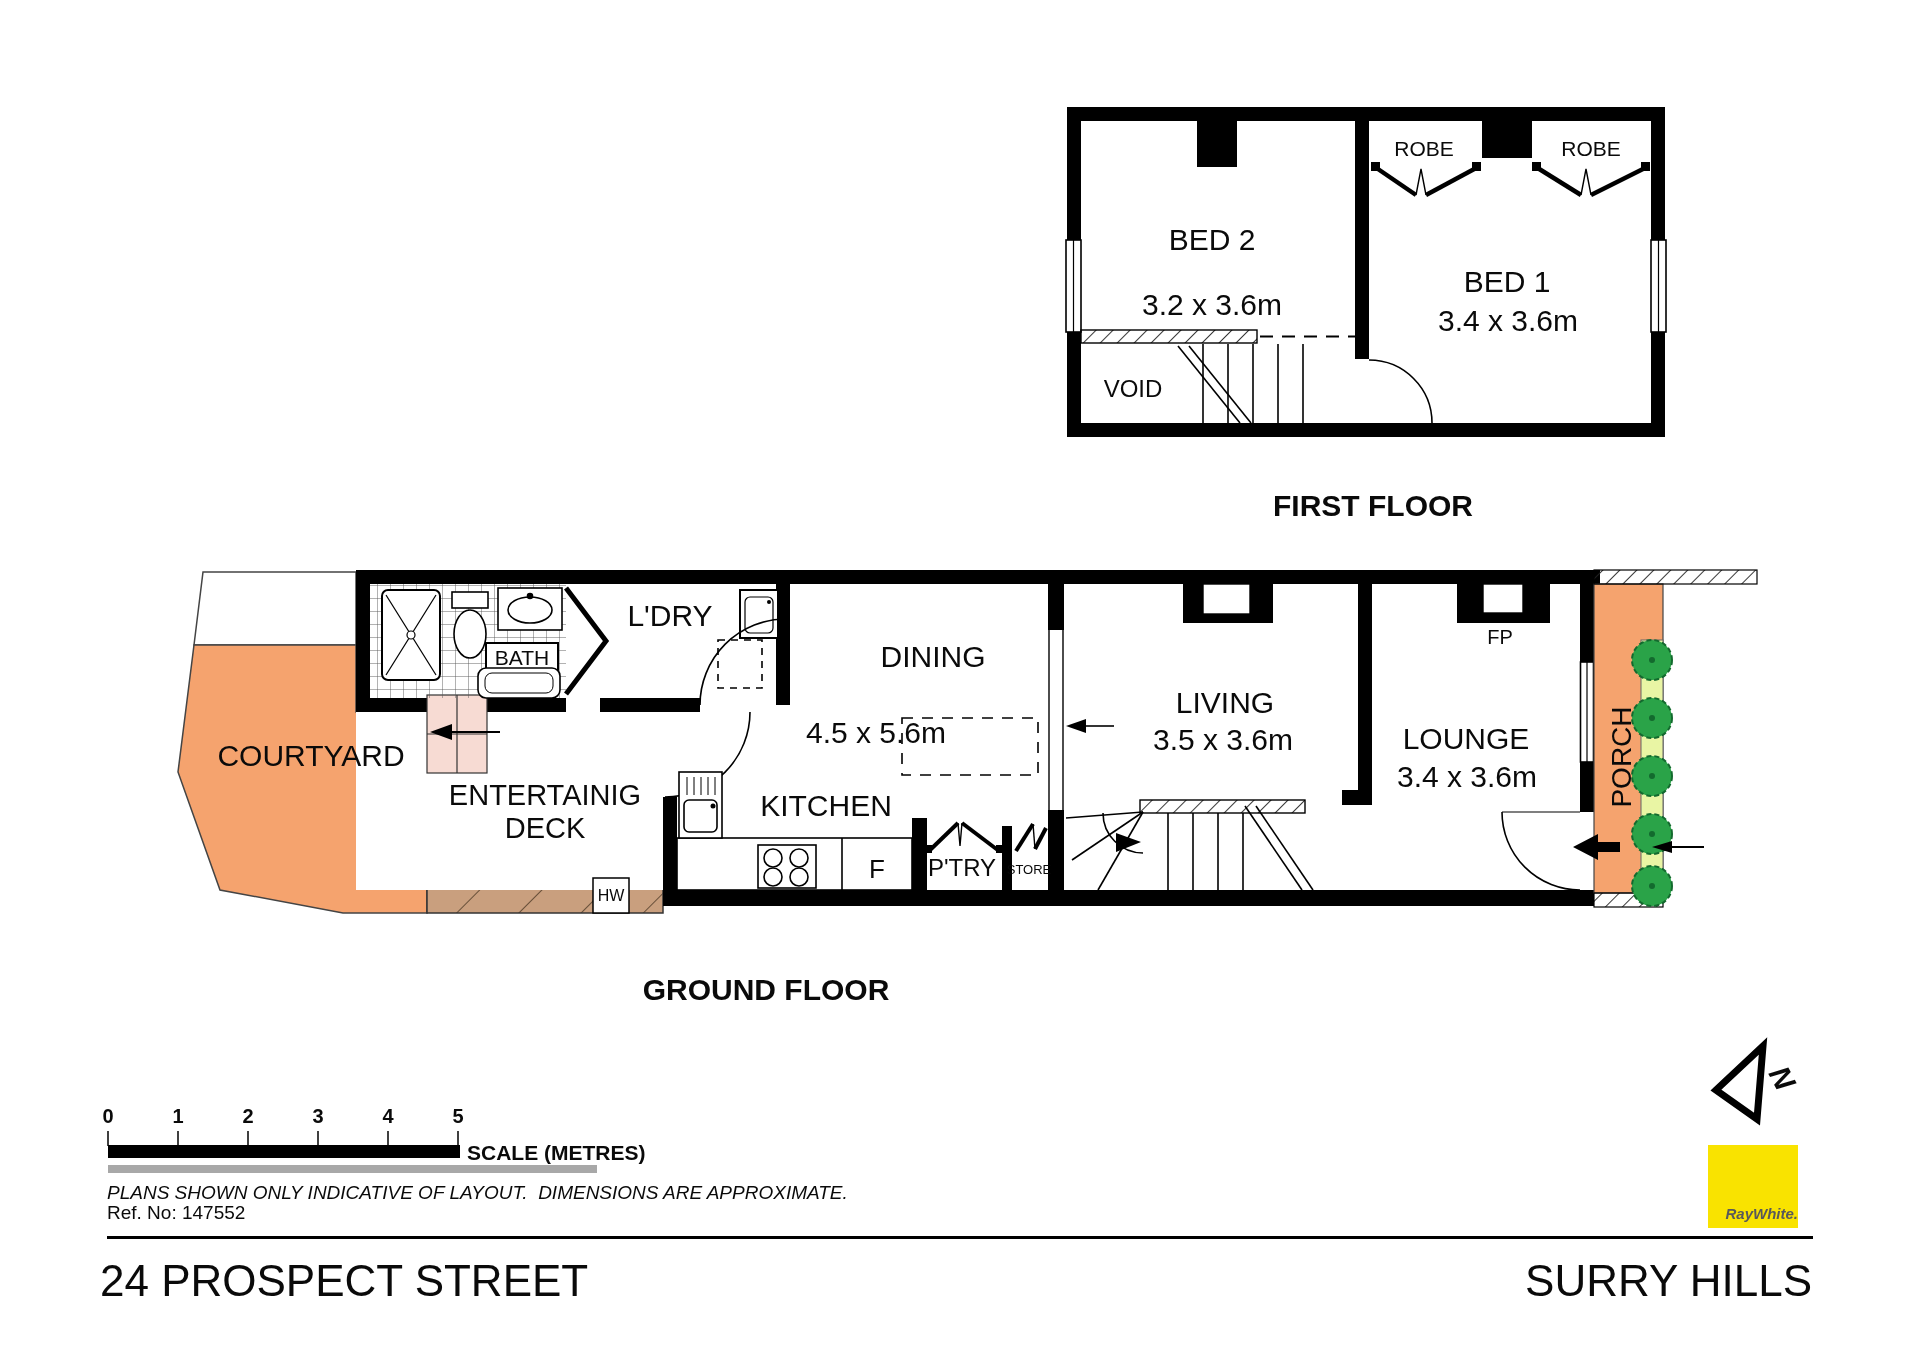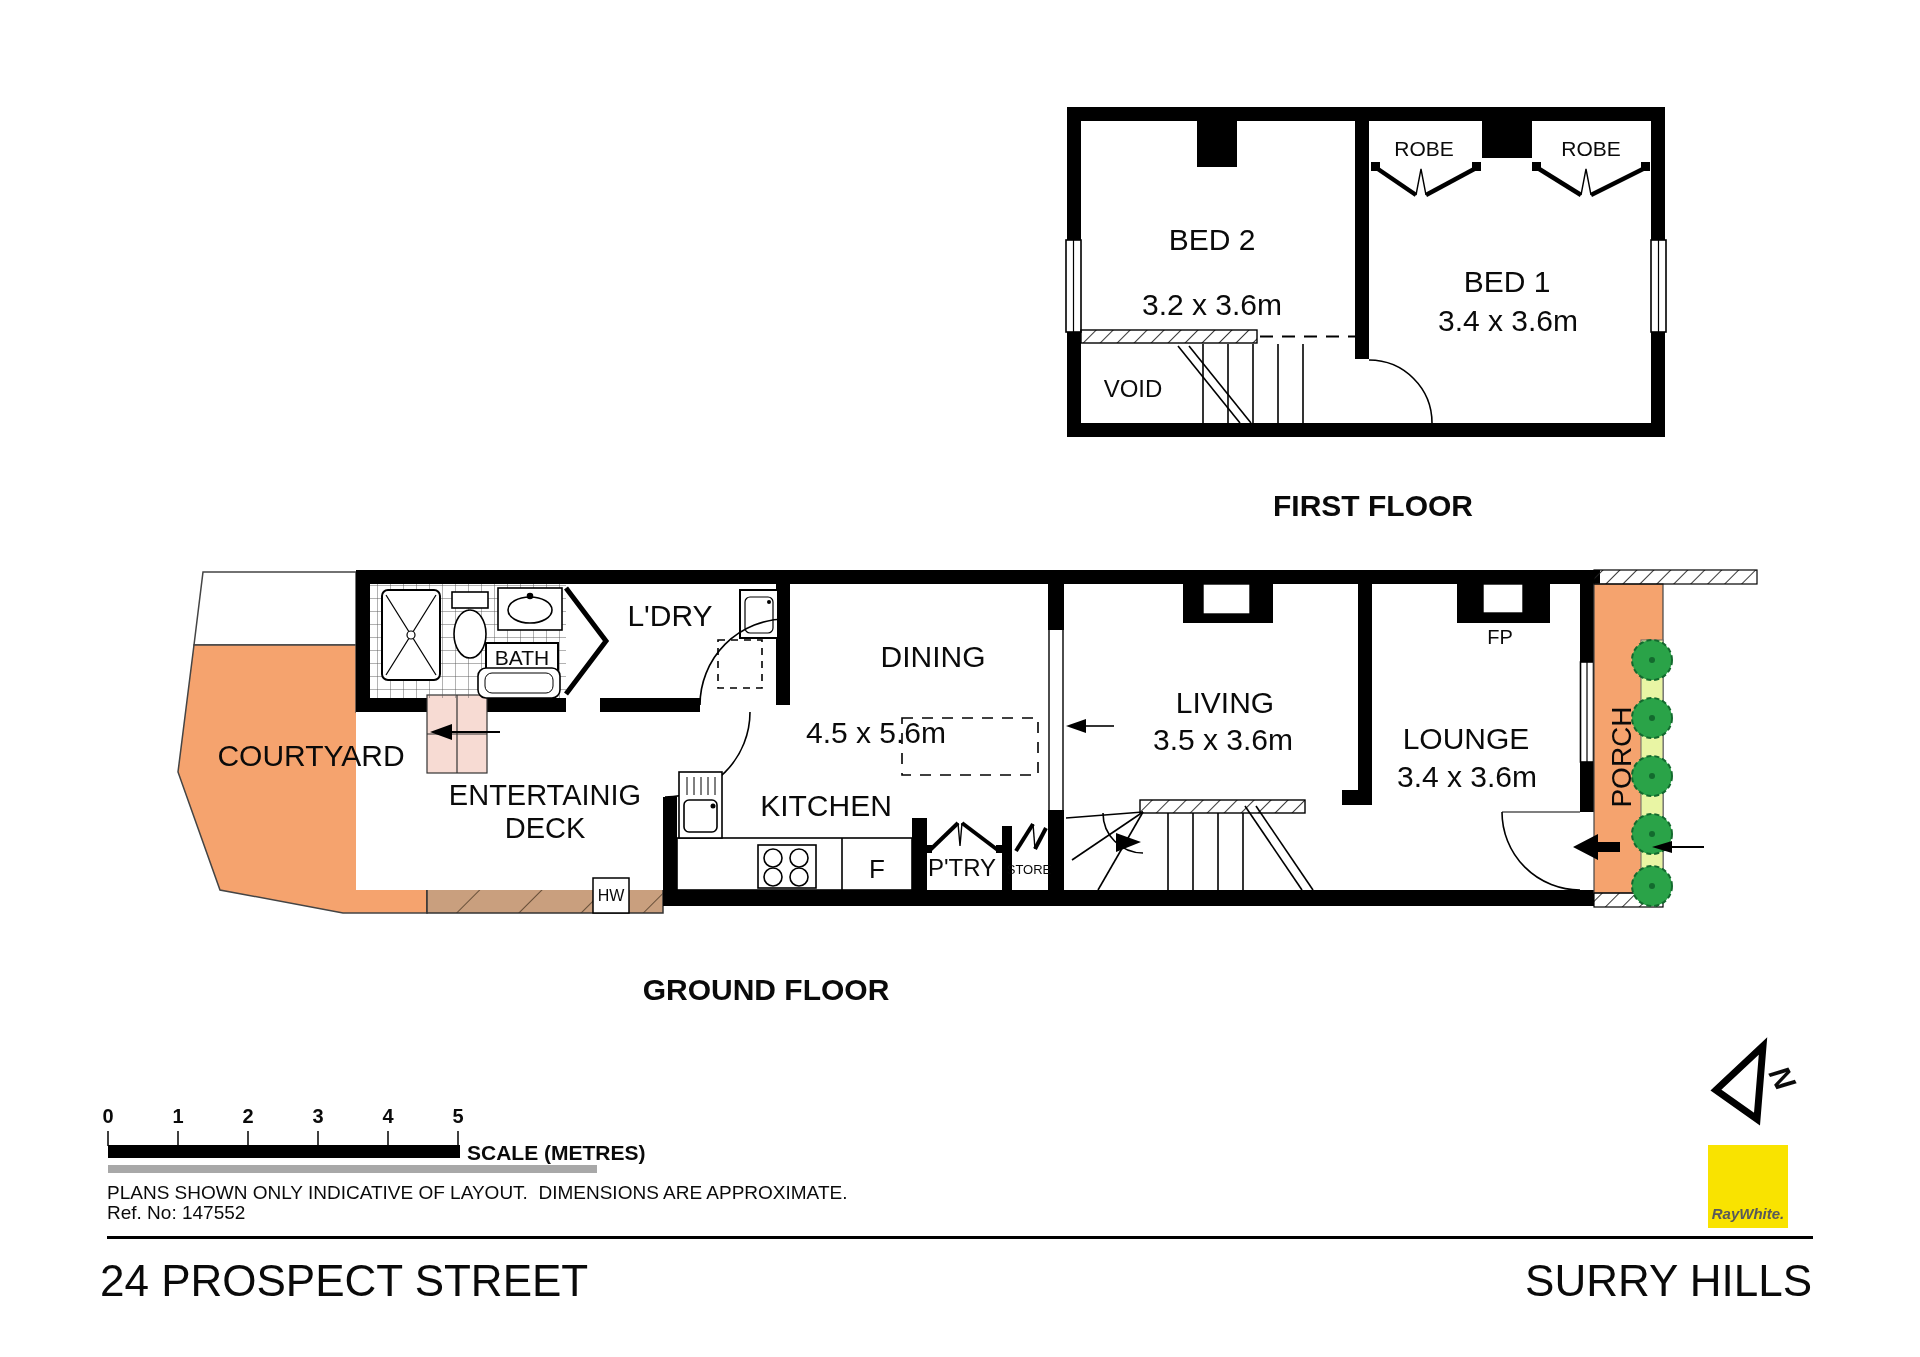--- a/index.html
+++ b/index.html
@@ -7,22 +7,22 @@
           font-family:"Liberation Sans",sans-serif;color:#0a0a0a;}
   svg.plan{position:absolute;left:0;top:0;}
   .lbl{position:absolute;transform:translate(-50%,-50%);white-space:nowrap;line-height:1;}
   .lbl-left{position:absolute;transform:translate(0,-50%);white-space:pre;line-height:1;}
   .b{font-weight:bold;}
   .title{font-size:30px;font-weight:bold;letter-spacing:0px;}
   .room{font-size:30px;}
   .porch-lbl{transform:translate(-50%,-50%) rotate(-90deg);font-size:28px;}
   .north{transform:translate(-50%,-50%) rotate(62deg);font-size:30px;font-weight:bold;font-style:italic;}
   .areas{position:absolute;right:227px;top:1156px;text-align:right;font-size:19px;line-height:23px;color:#333;}
-  .logo{position:absolute;left:1708px;top:1145px;width:80px;height:83px;background:#F9E300;
-        display:flex;align-items:flex-end;justify-content:center;}
+  .logo{position:absolute;left:1708px;top:1145px;width:90px;height:83px;background:#F9E300;
+        display:flex;align-items:flex-end;justify-content:flex-end;}
   .logo span{font-size:15px;font-weight:bold;font-style:italic;color:#58595B;padding-bottom:6px;}
   .street{position:absolute;left:100px;top:1281px;transform:translate(0,-50%);font-size:44px;white-space:nowrap;}
   .suburb{position:absolute;right:108px;top:1281px;transform:translate(0,-50%);font-size:44px;white-space:nowrap;}
 </style>
 </head>
 <body>
 
 <div class="canvas">
 
 <svg class="plan" width="1920" height="1357" viewBox="0 0 1920 1357">
@@ -299,21 +299,21 @@
 <div class="lbl porch-lbl" style="left:1622px;top:757px;">PORCH</div>
 <div class="lbl title" style="left:766px;top:990px;">GROUND FLOOR</div>
 
 <div class="lbl b" style="left:108px;top:1116px;font-size:20px;">0</div>
 <div class="lbl b" style="left:178px;top:1116px;font-size:20px;">1</div>
 <div class="lbl b" style="left:248px;top:1116px;font-size:20px;">2</div>
 <div class="lbl b" style="left:318px;top:1116px;font-size:20px;">3</div>
 <div class="lbl b" style="left:388px;top:1116px;font-size:20px;">4</div>
 <div class="lbl b" style="left:458px;top:1116px;font-size:20px;">5</div>
 <div class="lbl-left b" style="left:467px;top:1152px;font-size:21px;">SCALE (METRES)</div>
-<div class="lbl-left" style="left:107px;top:1192px;font-size:19px;">PLANS SHOWN ONLY INDICATIVE OF LAYOUT.  DIMENSIONS ARE APPROXIMATE.</div>
+<div class="lbl-left" style="left:107px;top:1192px;font-size:19px;font-style:italic;">PLANS SHOWN ONLY INDICATIVE OF LAYOUT.  DIMENSIONS ARE APPROXIMATE.</div>
 <div class="lbl-left" style="left:107px;top:1212px;font-size:19px;">Ref. No: 147552</div>
 
 <div class="logo">
   <span>RayWhite.</span>
 </div>
 <div class="lbl north" style="left:1782px;top:1078px;">N</div>
 
 <div class="street">24 PROSPECT STREET</div>
 <div class="suburb">SURRY HILLS</div>
 

